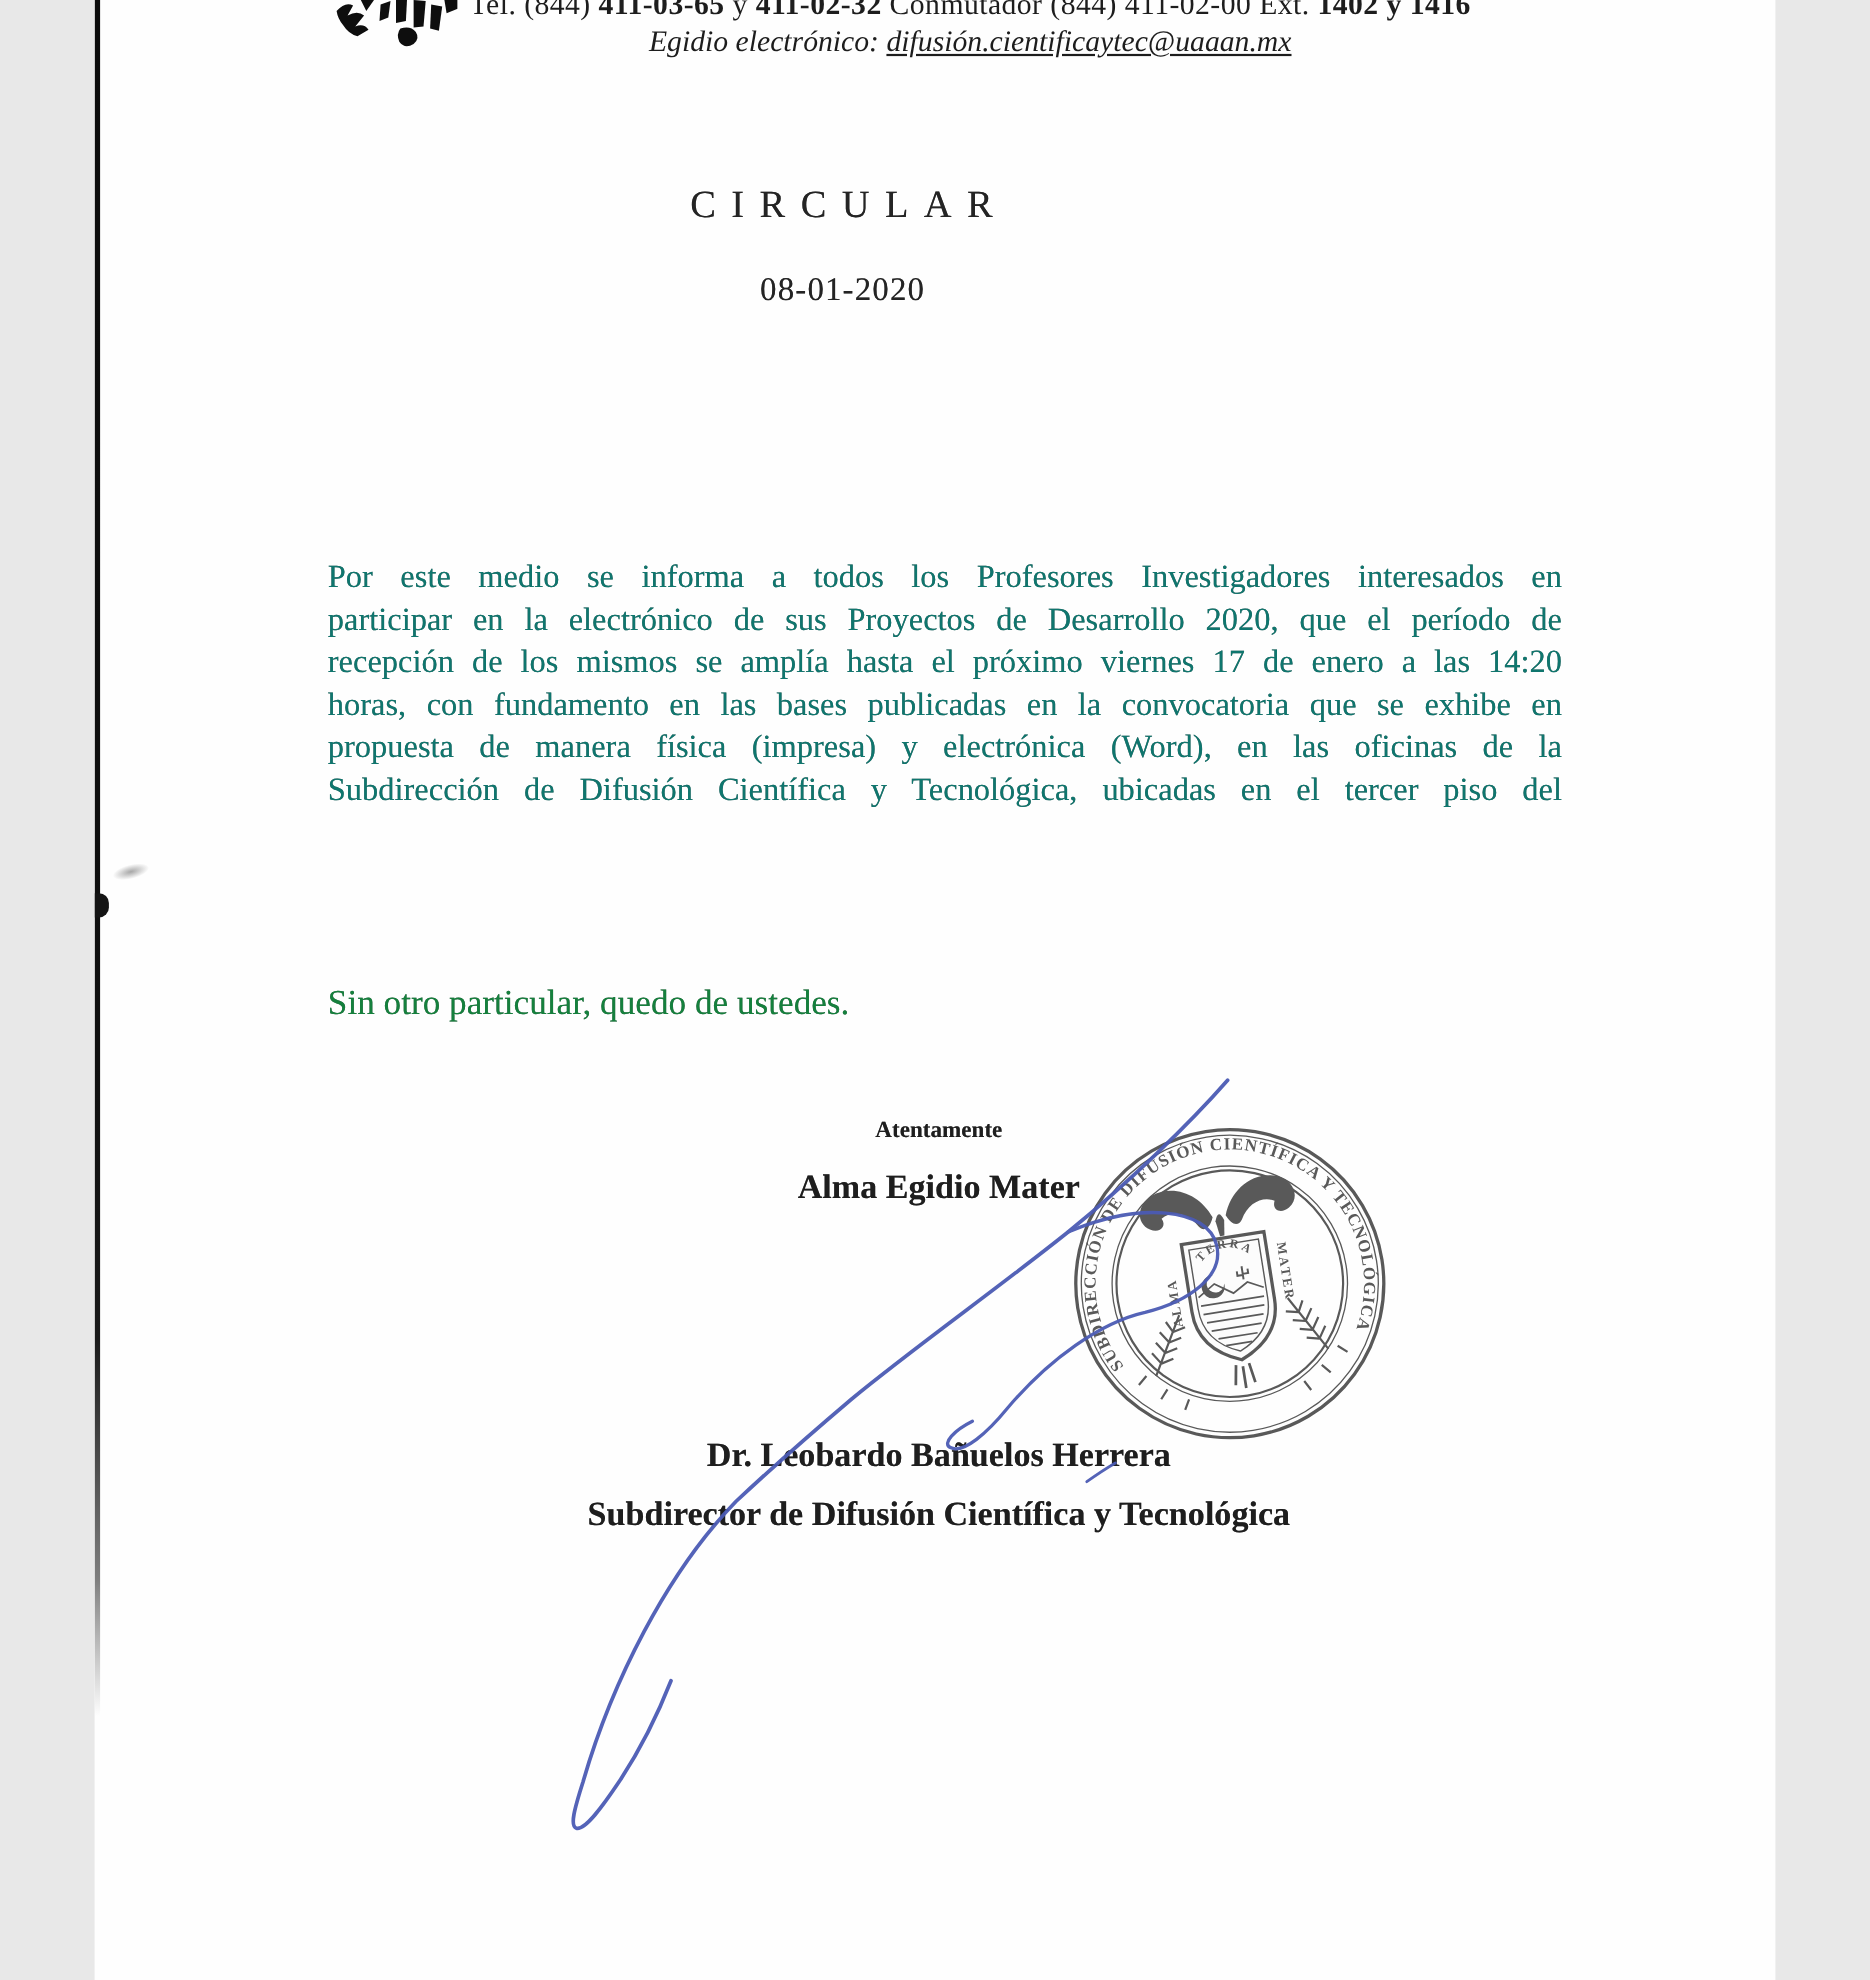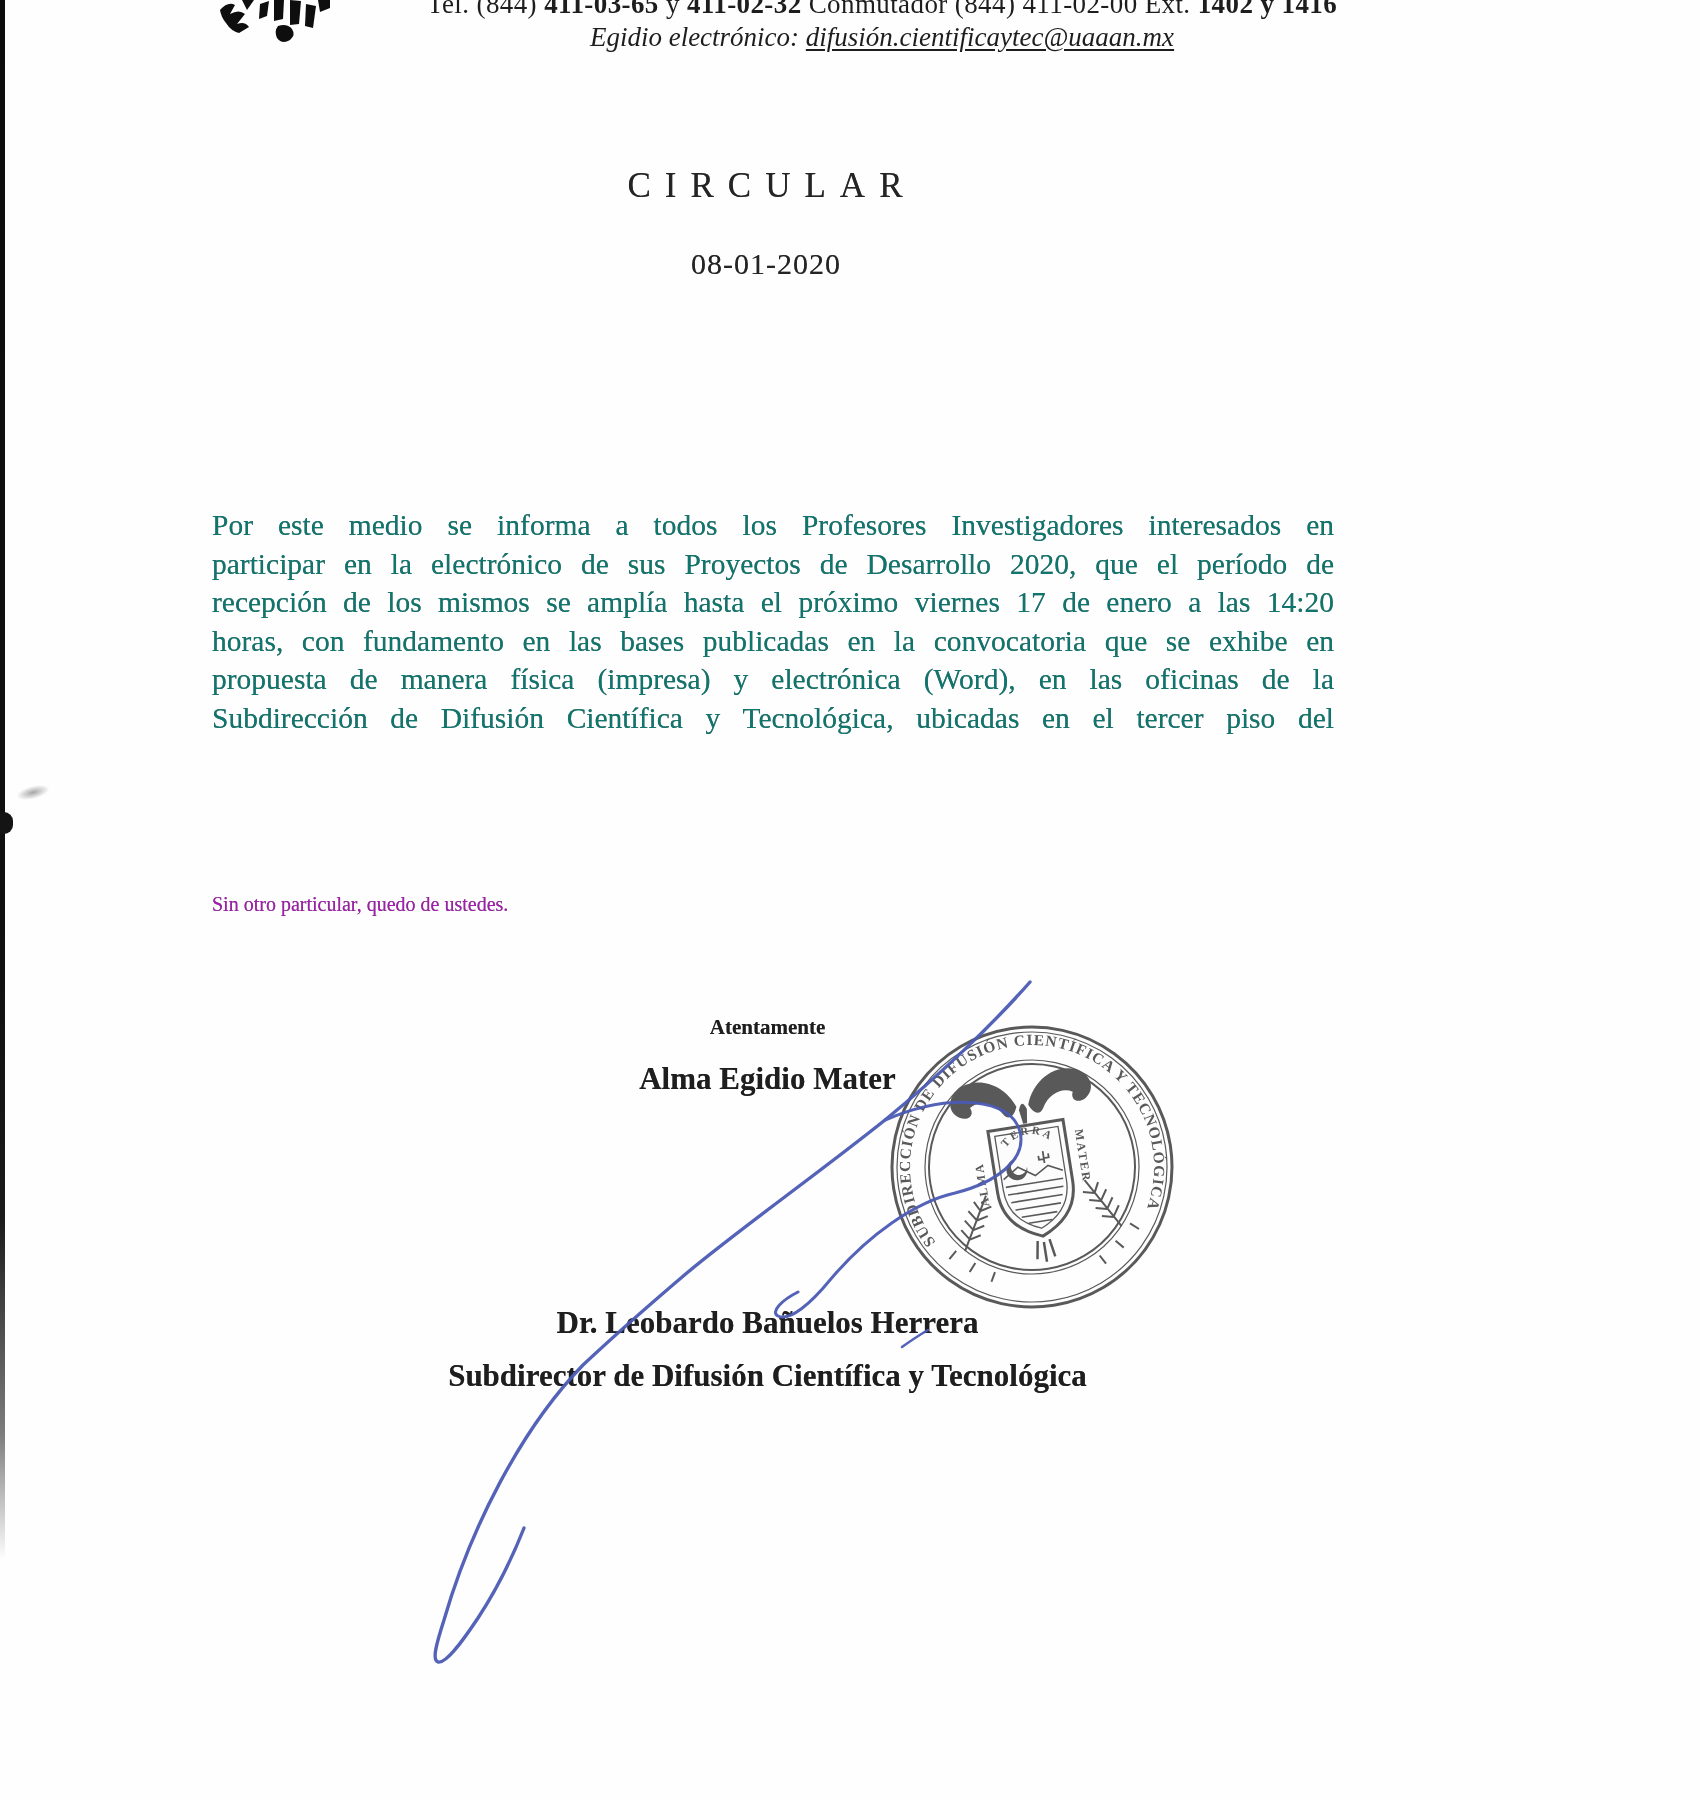--- a/index.html
+++ b/index.html
@@ -1,17 +1,17 @@
 <!DOCTYPE html>
 <html><head>
 <meta charset="utf-8">
 <style>
   html,body{margin:0;padding:0;background:#e8e8e8;}
   #page{
-    position:relative;width:1700px;height:1800px;margin:0 auto;
+    position:relative;width:1528px;height:1800px;margin:0 auto;
     background:#fefefe;overflow:hidden;
     font-family:"Liberation Serif", serif;color:#222;
   }
   
   #edge-bar{position:absolute;left:0;top:0;width:5px;height:1560px;
     background:linear-gradient(180deg,#0c0c0c 0%,#101010 62%,#1a1a1a 78%,rgba(20,20,20,.55) 92%,rgba(20,20,20,0) 100%);}
   #edge-notch{position:absolute;left:0;top:812px;width:13px;height:22px;background:#141414;border-radius:0 9px 9px 0;}
   #ink-smudge{position:absolute;left:16px;top:786px;width:34px;height:13px;border-radius:50%;
     background:radial-gradient(ellipse at center,rgba(60,60,60,.45),rgba(60,60,60,0) 70%);transform:rotate(-14deg);}
   
@@ -22,21 +22,21 @@
   #email-line .addr{text-decoration:underline;text-underline-offset:3px;}
   
   .scan-text{text-shadow:0 0 .5px rgba(0,0,0,.55);}
   #circ-title{position:absolute;top:166px;left:0;width:100%;text-align:center;transform:translateX(-78px);
     font-size:35px;letter-spacing:14px;color:#242424;}
   #circ-date{position:absolute;top:247px;left:0;width:100%;text-align:center;transform:translateX(-84px);
     font-size:30px;letter-spacing:1px;color:#242424;}
   #para{position:absolute;left:212px;top:506px;width:1122px;font-size:29.5px;line-height:38.5px;color:#0f766e;}
   #para .bl{text-align:justify;text-align-last:justify;}
   #para .bl.last{text-align-last:left;}
-  #closing{position:absolute;left:212px;top:893px;font-size:20px;color:#a21caf;}
+  #closing{position:absolute;left:212px;top:893px;font-size:32px;color:#15803d;}
   .centered-block{position:absolute;left:360px;width:815px;text-align:center;font-weight:700;color:#1e1e1e;}
   #regards{top:1015px;font-size:21px;}
   #motto{top:1061px;font-size:31px;}
   #signer-name{top:1305px;font-size:31px;}
   #signer-title{top:1358px;font-size:31px;}
   
   #seal-svg{position:absolute;left:877px;top:1012px;width:310px;height:316px;opacity:.85;}
   #seal-svg text{font-family:"Liberation Serif",serif;fill:#3d3d3d;}
   #signature-svg{position:absolute;left:0;top:0;width:1700px;height:1800px;pointer-events:none;}
   #logo-fragment{position:absolute;left:218px;top:0;width:112px;height:56px;}

